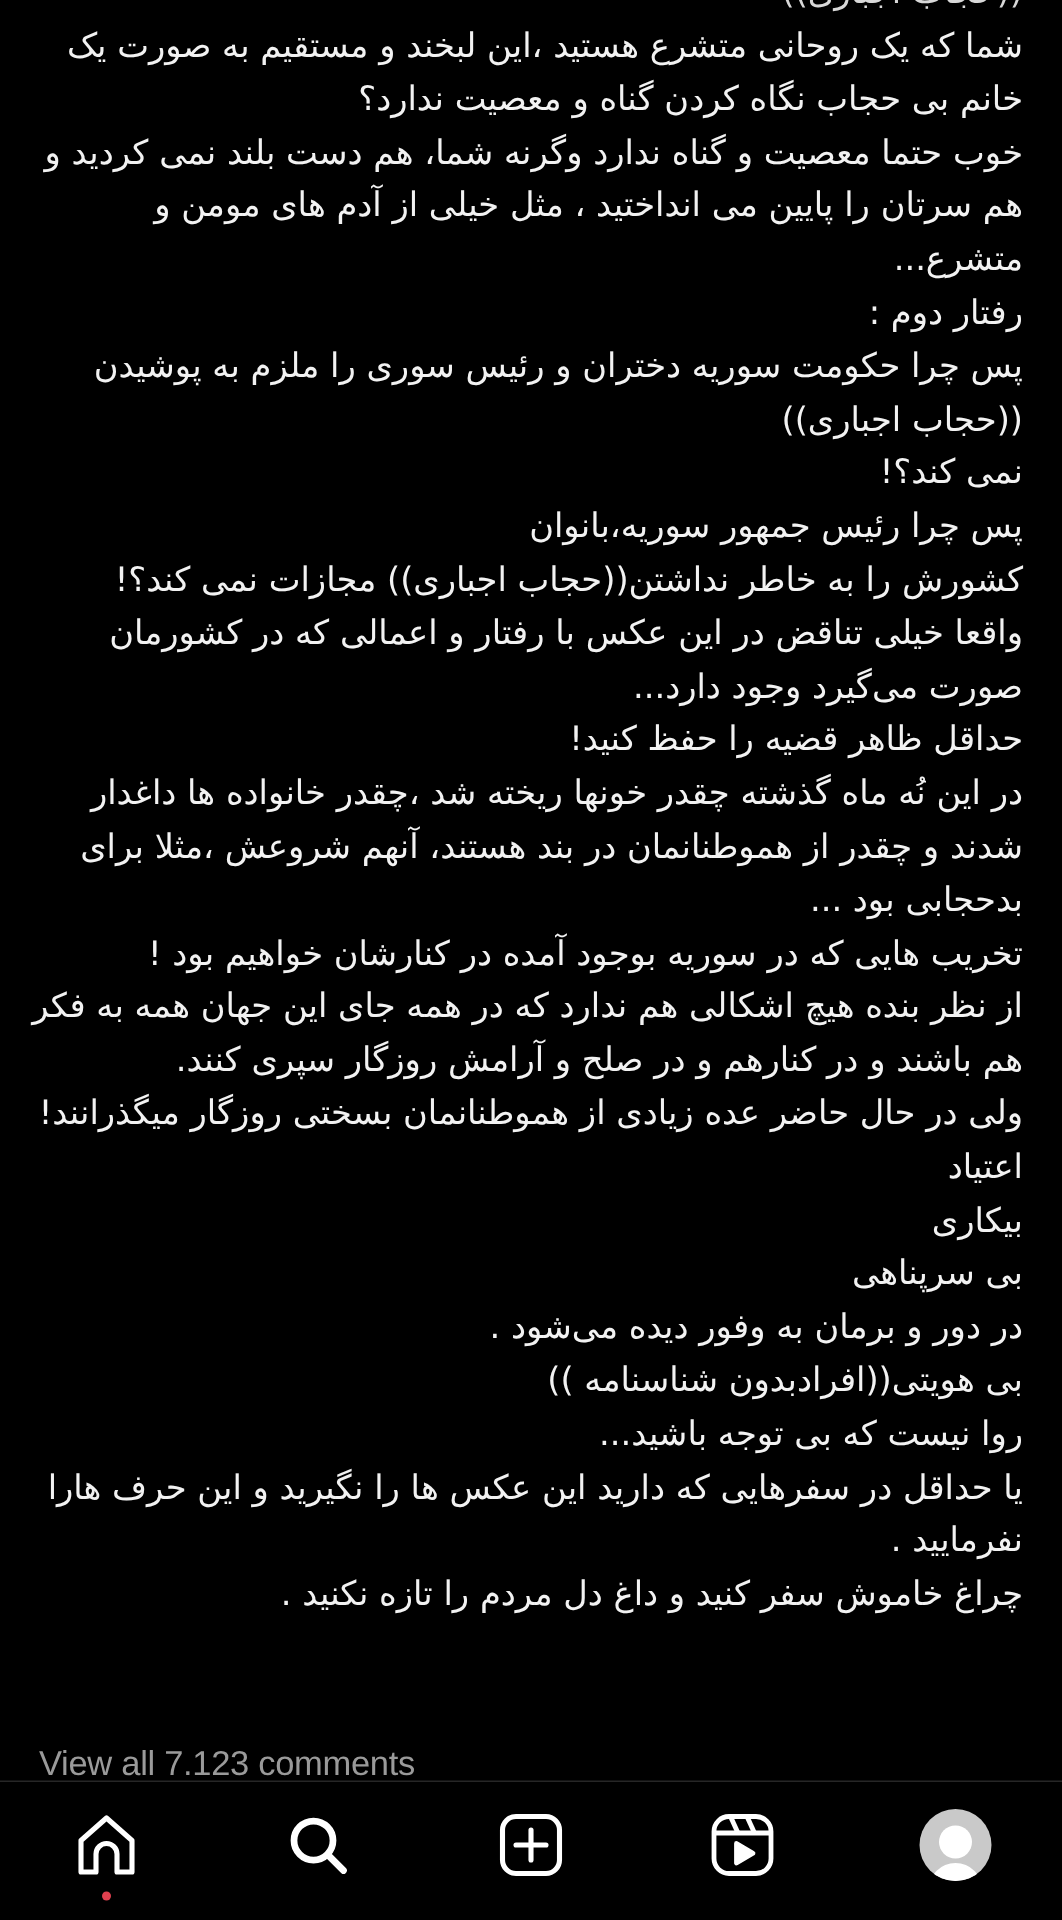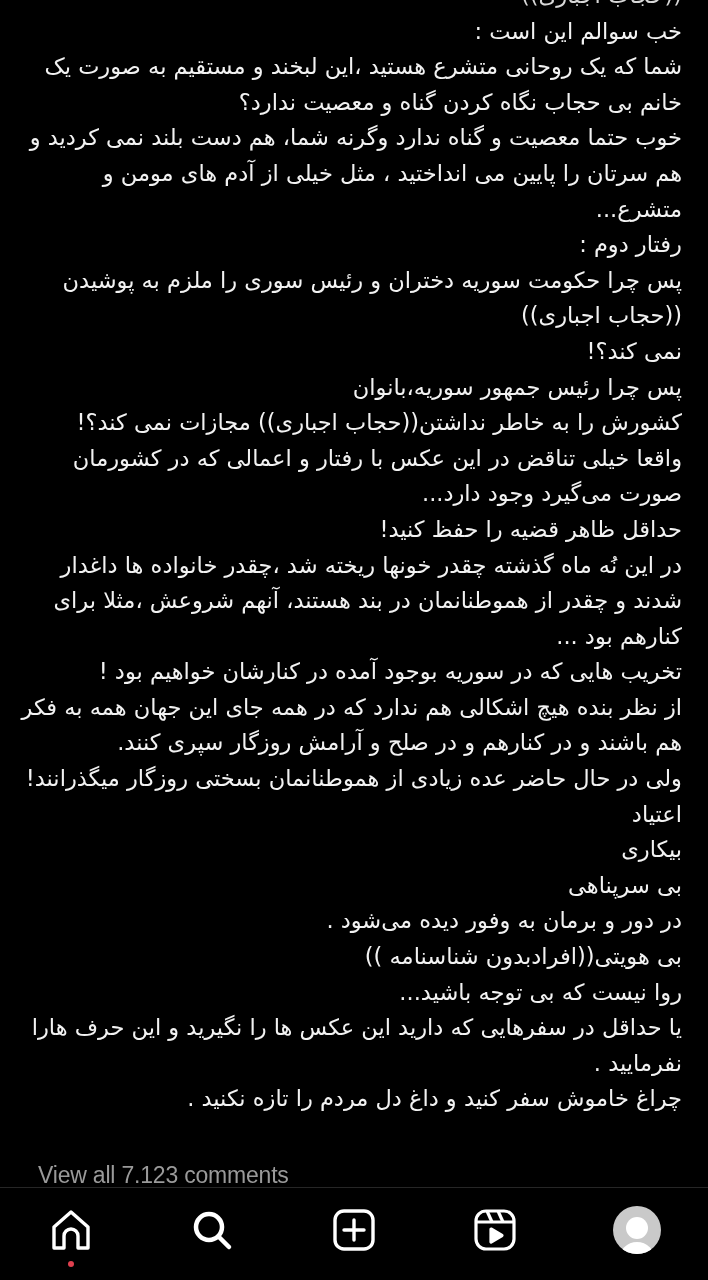--- a/index.html
+++ b/index.html
@@ -34,21 +34,20 @@
     }
     .view-comments {
       position: absolute;
       top: 1162px;
       left: 26px;
       font-family: "Liberation Sans", sans-serif;
       font-size: 23px;
       color: #9a9a9a;
       cursor: pointer;
       letter-spacing: -0.2px;
-      margin-left: 12px;
     }
     .nav-divider {
       position: absolute;
       top: 1187px;
       left: 0;
       width: 708px;
       height: 1px;
       background: #262626;
     }
     .bottom-nav {
@@ -108,38 +107,37 @@
       background: #ffffff;
       top: 36px;
       left: 6px;
     }
   </style>
 </head>
 <body>
 
 <div class="caption">
   <span class="caption-line partial">((حجاب اجباری))</span>
-  <span class="caption-line">خب سوالم این است :</span>
   <span class="caption-line">شما که یک روحانی متشرع هستید ،این لبخند و مستقیم به صورت یک</span>
   <span class="caption-line">خانم بی حجاب نگاه کردن گناه و معصیت ندارد؟</span>
   <span class="caption-line">خوب حتما معصیت و گناه ندارد وگرنه شما، هم دست بلند نمی کردید و</span>
   <span class="caption-line">هم سرتان را پایین می انداختید ، مثل خیلی از آدم های مومن و</span>
   <span class="caption-line">متشرع...</span>
   <span class="caption-line">رفتار دوم :</span>
   <span class="caption-line">پس چرا حکومت سوریه دختران و رئیس سوری را ملزم به پوشیدن</span>
   <span class="caption-line">((حجاب اجباری))</span>
   <span class="caption-line">نمی کند؟!</span>
   <span class="caption-line">پس چرا رئیس جمهور سوریه،بانوان</span>
   <span class="caption-line">کشورش را به خاطر نداشتن((حجاب اجباری)) مجازات نمی کند؟!</span>
   <span class="caption-line">واقعا خیلی تناقض در این عکس با رفتار و اعمالی که در کشورمان</span>
   <span class="caption-line">صورت می‌گیرد وجود دارد...</span>
   <span class="caption-line">حداقل ظاهر قضیه را حفظ کنید!</span>
   <span class="caption-line">در این نُه ماه گذشته چقدر خونها ریخته شد ،چقدر خانواده ها داغدار</span>
   <span class="caption-line">شدند و چقدر از هموطنانمان در بند هستند، آنهم شروعش ،مثلا برای</span>
-  <span class="caption-line">کنارهم بود ...</span>
+  <span class="caption-line">بدحجابی بود ...</span>
   <span class="caption-line">تخریب هایی که در سوریه بوجود آمده در کنارشان خواهیم بود !</span>
   <span class="caption-line">از نظر بنده هیچ اشکالی هم ندارد که در همه جای این جهان همه به فکر</span>
   <span class="caption-line">هم باشند و در کنارهم و در صلح و آرامش روزگار سپری کنند.</span>
   <span class="caption-line">ولی در حال حاضر عده زیادی از هموطنانمان بسختی  روزگار میگذرانند!</span>
   <span class="caption-line">اعتیاد</span>
   <span class="caption-line">بیکاری</span>
   <span class="caption-line">بی سرپناهی</span>
   <span class="caption-line">در دور و برمان به وفور دیده می‌شود .</span>
   <span class="caption-line">بی هویتی((افرادبدون شناسنامه ))</span>
   <span class="caption-line"> روا نیست  که بی توجه باشید...</span>

